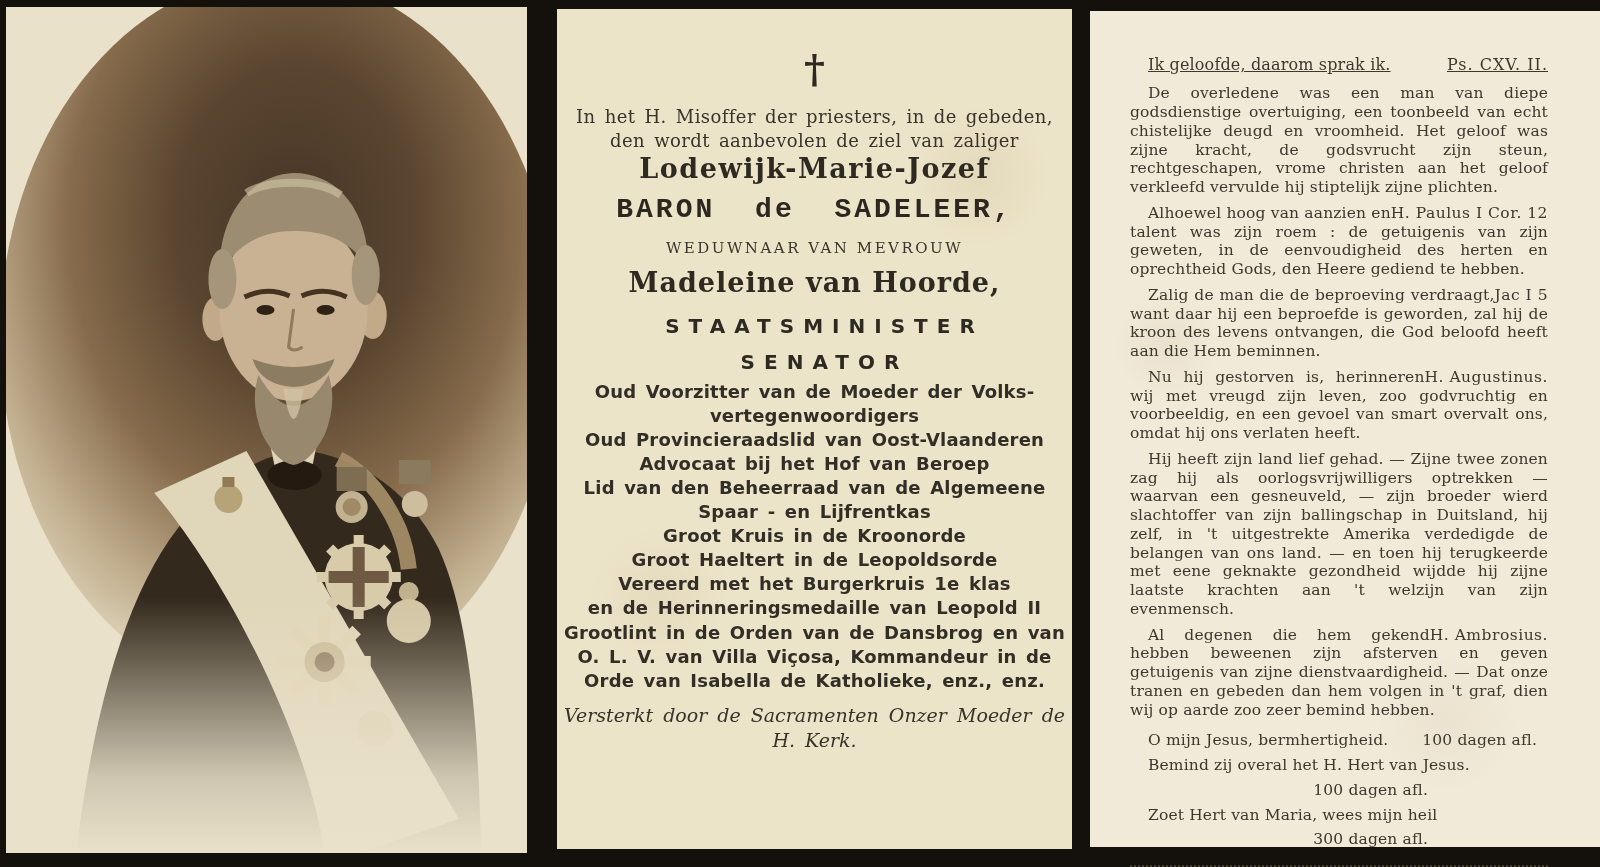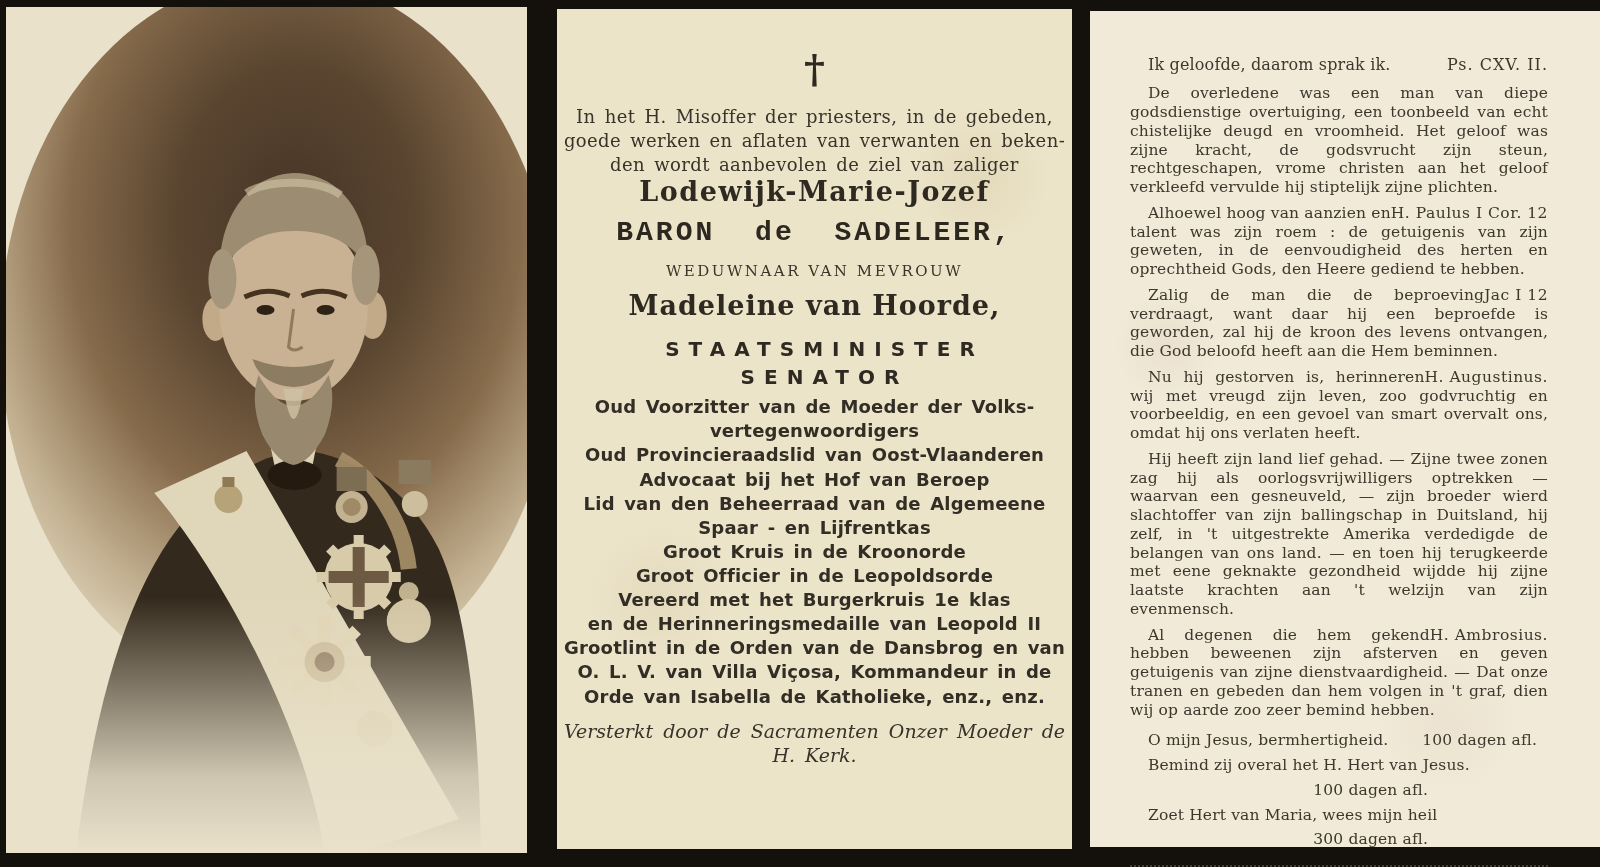--- a/index.html
+++ b/index.html
@@ -18,33 +18,33 @@
     color:#35limit2f26;color:#352f26;text-align:center;padding-top:26px;}
   .cross{font-size:40px;line-height:1;color:#2e2920;font-weight:bold;margin:14px 0 4px 0;}
   .intro{margin-top:16px;font-size:18px;line-height:1.32;color:#39332a;letter-spacing:.4px;word-spacing:3px;}
   .given-names{font-size:27px;font-weight:bold;letter-spacing:1.5px;color:#2f2a21;}
   .title-name{margin-top:10px;font-size:28px;font-weight:bold;letter-spacing:3px;word-spacing:20px;color:#2c271f;font-family:Liberation Mono, monospace;}
   .widower{margin-top:14px;font-size:15px;letter-spacing:2.5px;color:#3a342a;}
   .spouse{margin-top:10px;font-size:27px;font-weight:bold;letter-spacing:1px;color:#2f2a21;}
   .office{font-family:"DejaVu Sans","Liberation Sans",sans-serif;font-weight:bold;
           font-size:20px;letter-spacing:9px;color:#2e2a22;padding-left:20px;}
   .office.first{margin-top:16px;}
-  .office.second{margin-top:4px;}
+  .office.second{margin-top:12px;}
   .titles{margin-top:6px;font-family:"DejaVu Sans","Liberation Sans",sans-serif;
           font-weight:bold;font-size:18px;line-height:1.34;letter-spacing:.2px;word-spacing:3px;color:#322d25;}
   .dates{margin-top:14px;font-style:italic;font-size:19px;line-height:1.35;color:#38322a;word-spacing:2px;}
   .sacraments{margin-top:10px;font-style:italic;font-size:19px;line-height:1.3;color:#38322a;word-spacing:4px;}
 
   
   .right-panel{left:1090px;top:11px;width:510px;height:836px;background:#f1ead8;
     background-image:radial-gradient(circle at 15% 40%, rgba(140,110,60,.07), rgba(140,110,60,0) 8%),
                      radial-gradient(circle at 70% 85%, rgba(140,110,60,.06), rgba(140,110,60,0) 9%);
     color:#3d372d;padding:44px 52px 0 40px;font-size:15.5px;line-height:1.21;letter-spacing:.15px;}
   .verse-header{display:flex;justify-content:space-between;align-items:baseline;
-    padding-left:18px;margin-bottom:10px;font-size:16px;}
+    padding-left:18px;margin-bottom:10px;font-size:16px;text-decoration:underline;}
   .verse-header .ref{letter-spacing:1px;}
   .right-panel p{margin:7px 0;text-align:justify;text-indent:18px;}
   .right-panel p .pref{float:right;text-indent:0;letter-spacing:.5px;}
   .indulgences{margin-top:12px;}
   .ind-line{margin:6px 0;padding-left:18px;text-indent:0;}
   .ind-line .inline-ref{margin-left:34px;}
   .ind-ref-line{text-align:right;margin:2px 120px 6px 0;}
   .dotted{border:none;border-top:2px dotted #464033;margin:16px 0 10px 0;}
 </style>
 </head>
@@ -136,41 +136,40 @@
 
       <rect x="0" y="590" width="520" height="256" fill="url(#fade)"></rect>
     </svg>
   </section>
 
   <section class="panel middle-panel">
     <div class="cross">†</div>
 
     <div class="intro">
       <div>In het H. Misoffer der priesters, in de gebeden,</div>
-      <div>goede werken en aflaten van verwanten en beken-</div>
       <div>den wordt aanbevolen de ziel van zaliger</div>
     </div>
 
     <div class="given-names">Lodewijk-Marie-Jozef</div>
     <div class="title-name">BARON de SADELEER,</div>
     <div class="widower">WEDUWNAAR VAN MEVROUW</div>
     <div class="spouse">Madeleine van Hoorde,</div>
 
     <div class="office first">STAATSMINISTER</div>
     <div class="office second">SENATOR</div>
 
     <div class="titles">
       <div>Oud Voorzitter van de Moeder der Volks-</div>
       <div>vertegenwoordigers</div>
       <div>Oud Provincieraadslid van Oost-Vlaanderen</div>
       <div>Advocaat bij het Hof van Beroep</div>
       <div>Lid van den Beheerraad van de Algemeene</div>
       <div>Spaar - en Lijfrentkas</div>
       <div>Groot Kruis in de Kroonorde</div>
-      <div>Groot Officier in de Leopoldsorde</div>
+      <div>Groot Haeltert in de Leopoldsorde</div>
       <div>Vereerd met het Burgerkruis 1e klas</div>
       <div>en de Herinneringsmedaille van Leopold II</div>
       <div>Grootlint in de Orden van de Dansbrog en van</div>
       <div>O. L. V. van Villa Viçosa, Kommandeur in de</div>
       <div>Orde van Isabella de Katholieke, enz., enz.</div>
     </div>
 
 
     <div class="sacraments">
       <div>Versterkt door de Sacramenten Onzer Moeder de</div>
@@ -186,21 +185,21 @@
     </div>
 
     <p>
       <span>De overledene was een man van diepe godsdienstige overtuiging, een toonbeeld van echt chistelijke deugd en vroomheid. Het geloof was zijne kracht, de godsvrucht zijn steun, rechtgeschapen, vrome christen aan het geloof verkleefd vervulde hij stiptelijk zijne plichten.</span>
     </p>
     <p>
       <span class="pref">H. Paulus I Cor. 12</span>
       <span>Alhoewel hoog van aanzien en talent was zijn roem : de getuigenis van zijn geweten, in de eenvoudigheid des herten en oprechtheid Gods, den Heere gediend te hebben.</span>
     </p>
     <p>
-      <span class="pref">Jac I 12</span>
+      <span class="pref">Jac I 5</span>
       <span>Zalig de man die de beproeving verdraagt, want daar hij een beproefde is geworden, zal hij de kroon des levens ontvangen, die God beloofd heeft aan die Hem beminnen.</span>
     </p>
     <p>
       <span class="pref">H. Augustinus.</span>
       <span>Nu hij gestorven is, herinneren wij met vreugd zijn leven, zoo godvruchtig en voorbeeldig, en een gevoel van smart overvalt ons, omdat hij ons verlaten heeft.</span>
     </p>
     <p>
       <span>Hij heeft zijn land lief gehad. — Zijne twee zonen zag hij als oorlogsvrijwilligers optrekken — waarvan een gesneuveld, — zijn broeder wierd slachtoffer van zijn ballingschap in Duitsland, hij zelf, in 't uitgestrekte Amerika verdedigde de belangen van ons land. — en toen hij terugkeerde met eene geknakte gezondheid wijdde hij zijne laatste krachten aan 't welzijn van zijn evenmensch.</span>
     </p>
     <p>

